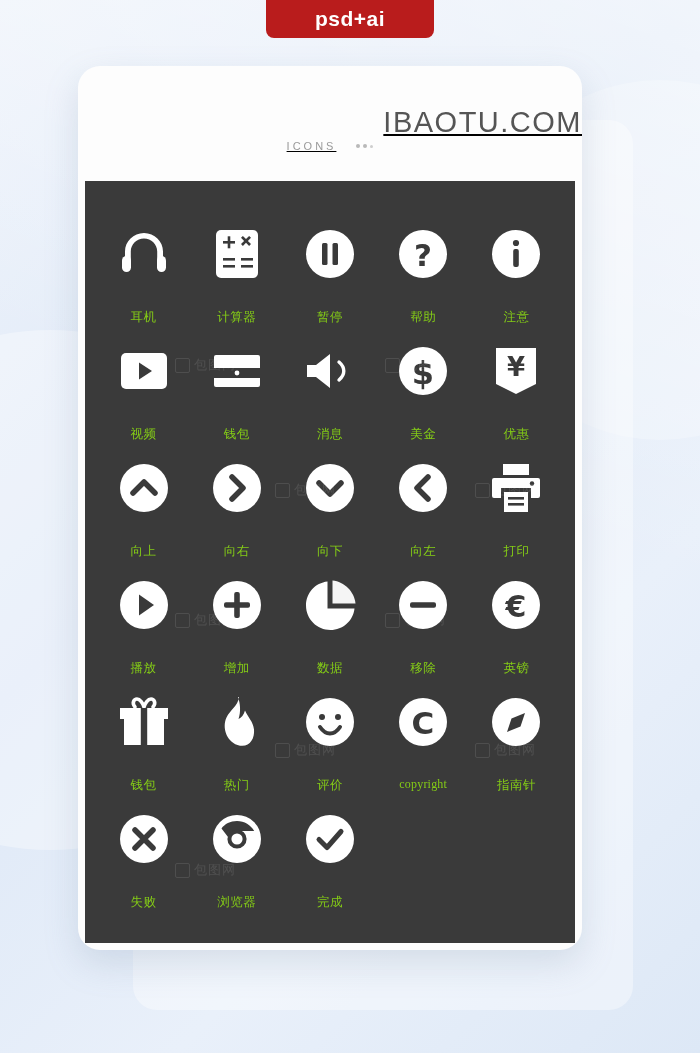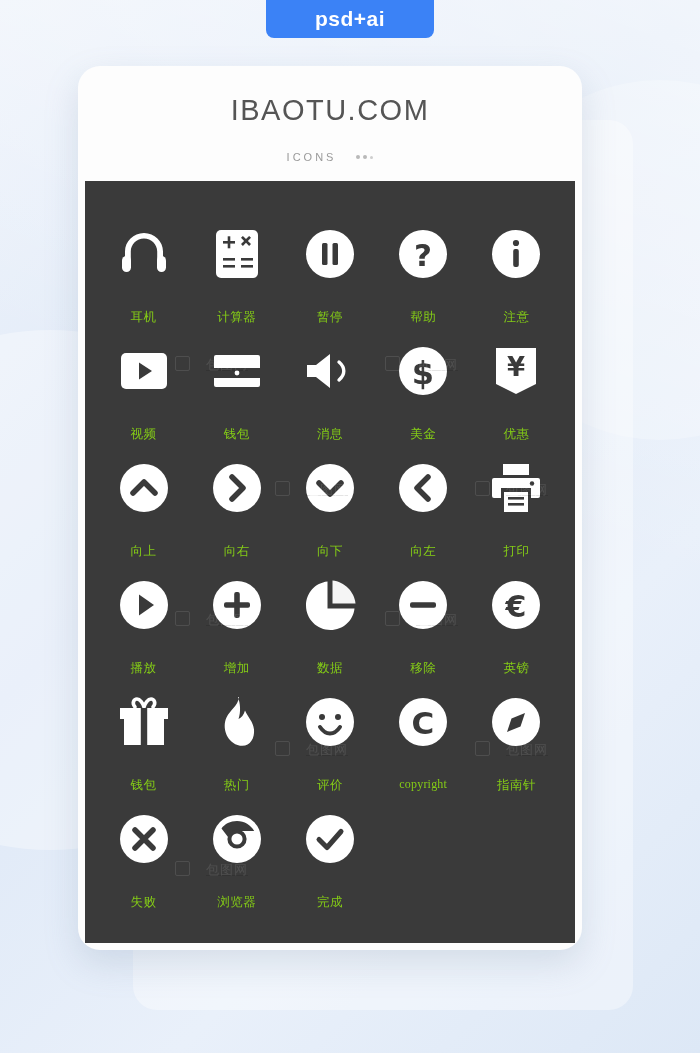--- a/index.html
+++ b/index.html
@@ -15,38 +15,38 @@
   .bg-blob.b2{width:360px;height:360px;right:-140px;top:80px;background:rgba(255,255,255,0.25);}
   .bg-diag{position:absolute;left:0;top:0;width:100%;height:100%;
     background:linear-gradient(200deg,rgba(255,255,255,0.55) 0%,rgba(255,255,255,0) 45%);}
   .bg-card-shadow{position:absolute;left:133px;top:120px;width:500px;height:890px;border-radius:24px;
     background:rgba(255,255,255,0.38);}
 
   
   .tag{
     position:absolute;left:50%;transform:translateX(-50%);top:0;
     width:168px;height:38px;border-radius:0 0 8px 8px;
-    background:#3b82f6;color:#fff;font-size:21px;font-weight:bold;
+    background:#b91c1c;color:#fff;font-size:21px;font-weight:bold;
     display:flex;align-items:center;justify-content:center;letter-spacing:0.5px;
   }
 
   
   .card{
     position:absolute;left:78px;top:66px;width:504px;height:884px;
     background:#fdfdfd;border-radius:22px;
     box-shadow:0 14px 34px rgba(120,140,170,0.22);
   }
   .brand{
-    text-align:center;padding-top:28px;
+    text-align:right;padding-top:40px;text-decoration:underline;
   }
   .brand-title{
     font-size:29px;color:#555;letter-spacing:1.5px;font-weight:normal;
   }
   .brand-sub{
-    margin-top:24px;font-size:11px;color:#9a9a9a;letter-spacing:3px;
+    margin-top:1px;font-size:11px;color:#9a9a9a;letter-spacing:3px;
     display:flex;align-items:center;justify-content:center;gap:20px;
   }
   .dots{display:inline-flex;gap:3px;align-items:center;}
   .dots i{width:4px;height:4px;border-radius:50%;background:#b9b9b9;display:block;}
   .dots i.small{width:3px;height:3px;background:#cecece;}
 
   
   .panel{
     position:absolute;left:7px;top:115px;width:490px;height:762px;
     background:#3a3a3a;
@@ -63,21 +63,21 @@
   .glyph svg{display:block;}
   .cell-label{
     margin-top:24px;font-size:12.5px;color:#84cc16;letter-spacing:0.5px;
     font-family:Liberation Serif, serif;
   }
   .cell-label.latin{font-size:12px;letter-spacing:0.2px;text-align:right;}
 
   
   .wm{position:absolute;pointer-events:none;opacity:0.10;}
   .wm-text{color:#ffffff;font-size:13px;letter-spacing:1px;font-family:"DejaVu Sans",sans-serif;}
-  .wm-row{display:flex;gap:16px;text-decoration:underline;}
+  .wm-row{display:flex;align-items:center;gap:4px;}
   .wm-box{width:13px;height:13px;border:1.6px solid #fff;border-radius:2px;}
 </style>
 </head>
 <body>
 
 <div class="bg-diag"></div>
 <div class="bg-blob b1"></div>
 <div class="bg-blob b2"></div>
 <div class="bg-card-shadow"></div>
 

